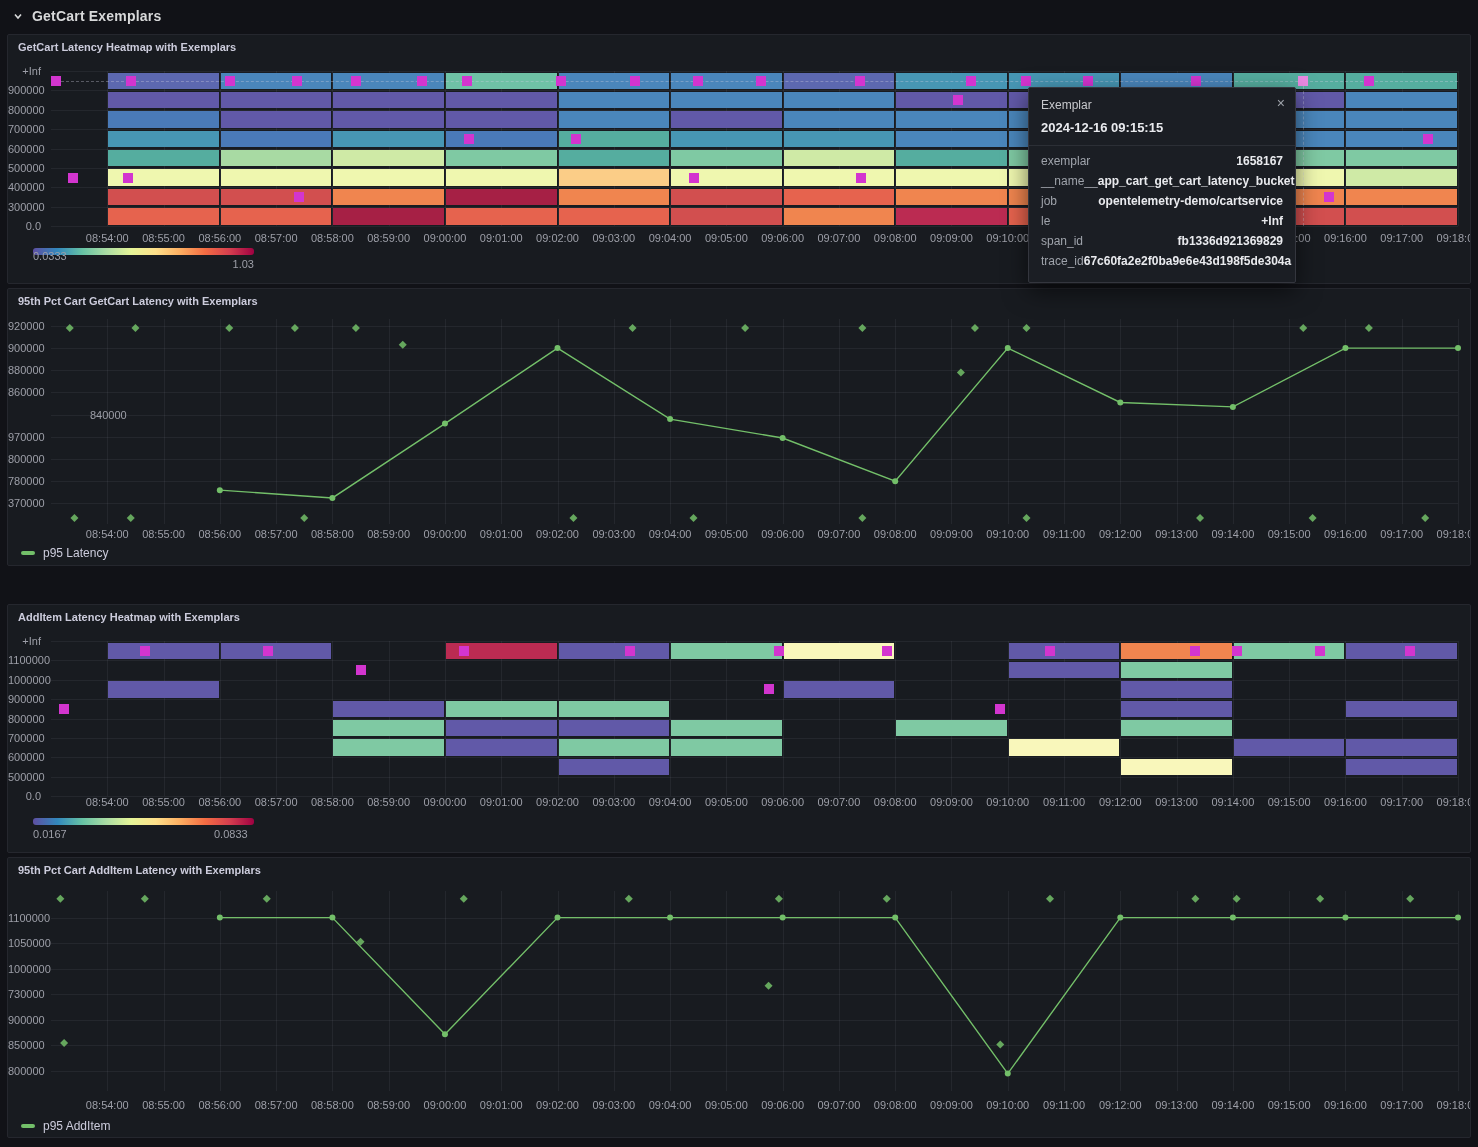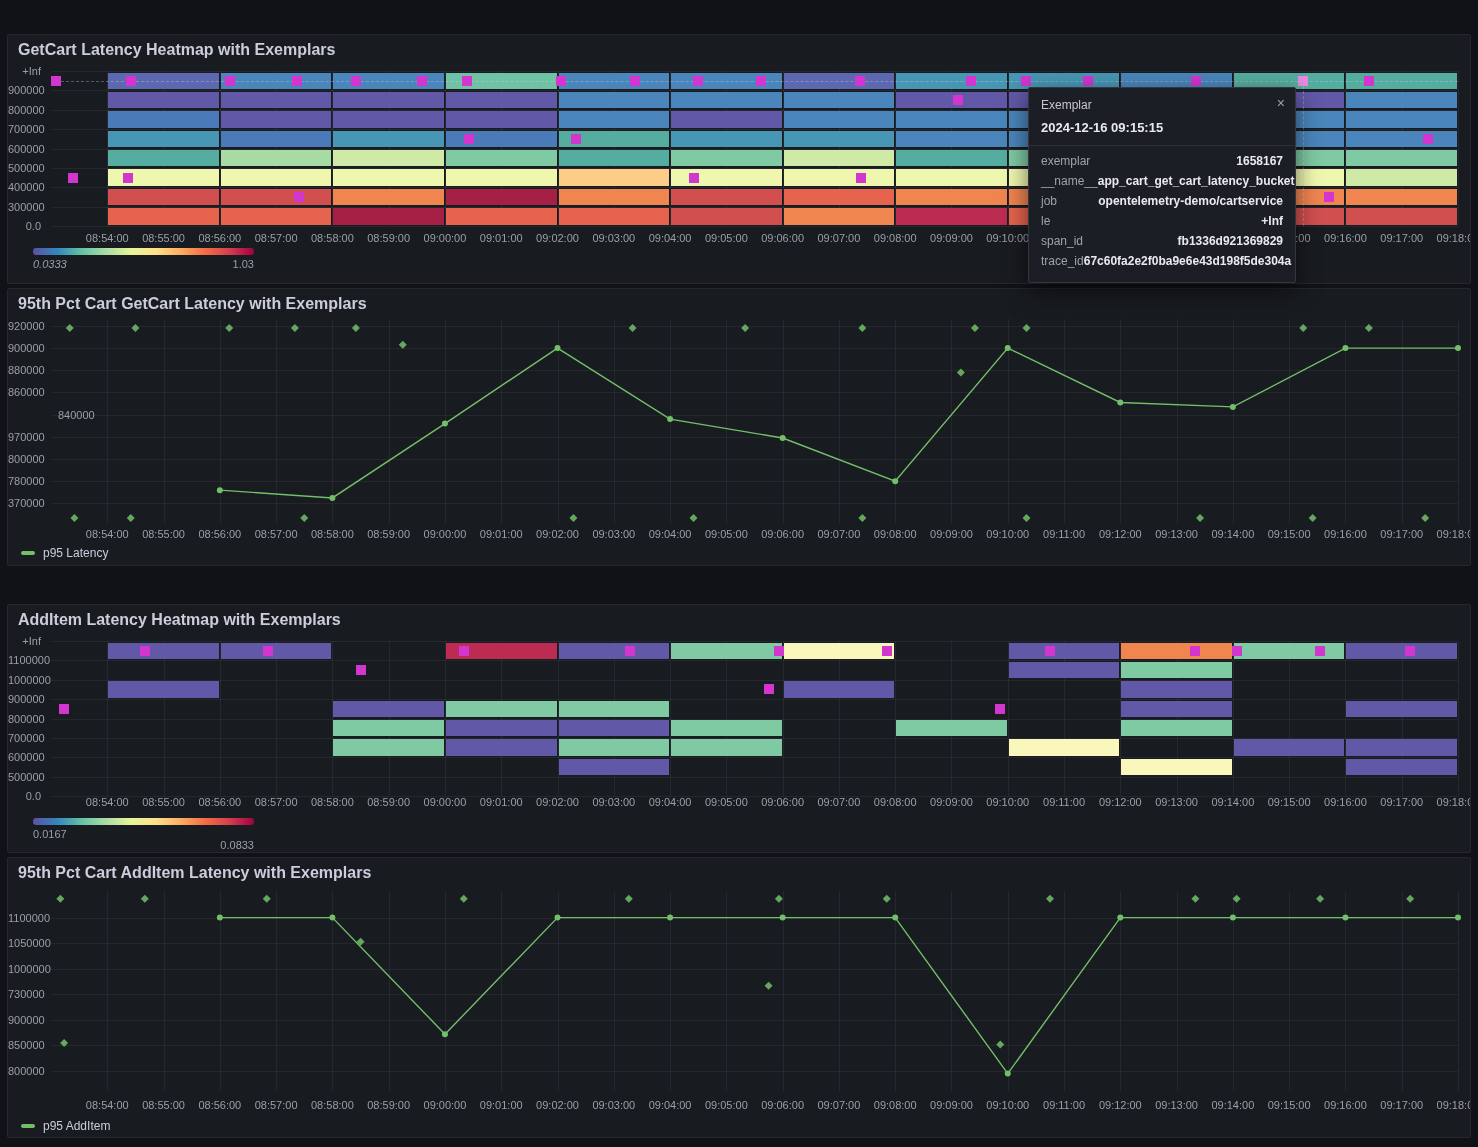--- a/index.html
+++ b/index.html
@@ -2,21 +2,21 @@
 <html><head>
 <meta charset="utf-8">
 <style>
   * { margin:0; padding:0; box-sizing:border-box; }
   html,body { background:#0d0e12; }
   body { font-family:"Liberation Sans", sans-serif; }
   .page { position:relative; width:1478px; height:1147px; background:#111217; overflow:hidden; }
   .section-header { position:absolute; left:0; width:1478px; height:30px; display:flex; align-items:center; gap:8px; padding-left:12px; cursor:pointer; }
   .section-header .title { color:#d8d9da; font-size:14px; font-weight:bold; letter-spacing:.2px; }
   .panel { position:absolute; background:#181b20; border:1px solid #25272e; border-radius:2px; overflow:hidden; }
-  .panel-title { position:absolute; left:10px; top:6px; color:#ccccdc; font-size:16px; font-weight:bold; z-index:3; }
+  .panel-title { position:absolute; left:10px; top:6px; color:#ccccdc; font-size:11px; font-weight:bold; z-index:3; }
   .plot { position:absolute; }
   .vgrid { position:absolute; top:0; width:1px; background:rgba(204,204,220,0.07); }
   .hgrid { position:absolute; left:0; height:1px; background:rgba(204,204,220,0.07); }
   .ylab { position:absolute; color:#9d9fa8; font-size:11px; text-align:right; }
   .xlab { position:absolute; color:#9d9fa8; font-size:11px; text-align:center; width:62px; }
   .cell { position:absolute; }
   .ex-square { position:absolute; width:10px; height:10px; z-index:2; }
   .ex-dash-h { position:absolute; border-top:1px dashed rgba(210,210,225,0.35); z-index:1; }
   .ex-dash-v { position:absolute; border-left:1px dashed rgba(210,210,225,0.35); z-index:1; }
   .scalebar { position:absolute; height:7px; border-radius:3px; }
@@ -35,20 +35,26 @@
   .tt-row .v { color:#e9eaee; font-size:12px; font-weight:bold; text-align:right; }
   .tt-actions { border-top:1px solid #2c2f36; padding:10px; display:flex; flex-direction:column; align-items:flex-start; gap:6px; }
   .tt-btn { display:inline-flex; align-items:center; gap:6px; background:#3d71d9; color:#fff; font-size:12px; font-weight:bold; font-family:"Liberation Sans",sans-serif; border:none; border-radius:2px; height:23px; padding:0 12px; cursor:pointer; }
   svg.linechart { position:absolute; overflow:visible; }
 </style>
 </head>
 <body>
 
 <div class="page">
 
+  <div class="section-header" style="top:1px;">
+    <svg width="12" height="12" viewBox="0 0 12 12">
+      <polyline points="3,4.5 6,8 9,4.5" fill="none" stroke="#d8d9da" stroke-width="1.6"></polyline>
+    </svg>
+    <span class="title">GetCart Exemplars</span>
+  </div>
 
   <section class="panel" style="left:7px; top:34px; width:1464px; height:250px;">
     <div class="panel-title">GetCart Latency Heatmap with Exemplars</div>
     <div class="chart">
         <div class="plot" style="left: 43px; top: 36px; width: 1407px; height: 155px;">
           <div class="vgrid" style="left: 56.28px; height: 155px;"></div>
           <div class="vgrid" style="left: 112.56px; height: 155px;"></div>
           <div class="vgrid" style="left: 168.84px; height: 155px;"></div>
           <div class="vgrid" style="left: 225.12px; height: 155px;"></div>
           <div class="vgrid" style="left: 281.4px; height: 155px;"></div>
@@ -236,21 +242,21 @@
         <div class="ylab" style="right: 1429px; top: 30px; width: 33px;">+Inf</div>
         <div class="ylab" style="right: 1429px; top: 49.375px; width: 33px;">900000</div>
         <div class="ylab" style="right: 1429px; top: 68.75px; width: 33px;">800000</div>
         <div class="ylab" style="right: 1429px; top: 88.125px; width: 33px;">700000</div>
         <div class="ylab" style="right: 1429px; top: 107.5px; width: 33px;">600000</div>
         <div class="ylab" style="right: 1429px; top: 126.875px; width: 33px;">500000</div>
         <div class="ylab" style="right: 1429px; top: 146.25px; width: 33px;">400000</div>
         <div class="ylab" style="right: 1429px; top: 165.625px; width: 33px;">300000</div>
         <div class="ylab" style="right: 1429px; top: 185px; width: 33px;">0.0</div>
         <div class="scalebar" style="left: 25px; top: 213px; width: 221px; height: 7px; background: linear-gradient(90deg, rgb(94, 79, 162), rgb(50, 136, 189), rgb(102, 194, 165), rgb(171, 221, 164), rgb(230, 245, 152), rgb(254, 224, 139), rgb(253, 174, 97), rgb(244, 109, 67), rgb(213, 62, 79), rgb(158, 1, 66));"></div>
-        <div class="scalelab" style="left: 25px; top: 223px; font-style: italic;">0.0333</div>
+        <div class="scalelab" style="left: 25px; top: 215px;">0.0333</div>
         <div class="scalelab" style="left: 206px; top: 223px; width: 40px; text-align: right;">1.03</div>
       </div>
   </section>
 
   <section class="panel" style="left:7px; top:288px; width:1464px; height:278px;">
     <div class="panel-title">95th Pct Cart GetCart Latency with Exemplars</div>
     <div class="chart">
         <div class="plot" style="left: 43px; top: 30px; width: 1407px; height: 205px;">
           <div class="vgrid" style="left: 56.28px; height: 205px;"></div>
           <div class="vgrid" style="left: 112.56px; height: 205px;"></div>
@@ -348,21 +354,21 @@
         <div class="xlab" style="left: 1137.6px; top: 239px;">09:13:00</div>
         <div class="xlab" style="left: 1193.88px; top: 239px;">09:14:00</div>
         <div class="xlab" style="left: 1250.16px; top: 239px;">09:15:00</div>
         <div class="xlab" style="left: 1306.44px; top: 239px;">09:16:00</div>
         <div class="xlab" style="left: 1362.72px; top: 239px;">09:17:00</div>
         <div class="xlab" style="left: 1419px; top: 239px;">09:18:00</div>
         <div class="ylab" style="right: 1429px; top: 30.8814px; width: 33px;">920000</div>
         <div class="ylab" style="right: 1429px; top: 53.0796px; width: 33px;">900000</div>
         <div class="ylab" style="right: 1429px; top: 75.2777px; width: 33px;">880000</div>
         <div class="ylab" style="right: 1429px; top: 97.4759px; width: 33px;">860000</div>
-        <div class="ylab" style="right: 1379px; top: 119.674px; width: 33px;">840000</div>
+        <div class="ylab" style="right: 1347px; top: 119.674px; width: 33px;">840000</div>
         <div class="ylab" style="right: 1429px; top: 141.872px; width: 33px;">970000</div>
         <div class="ylab" style="right: 1429px; top: 164.07px; width: 33px;">800000</div>
         <div class="ylab" style="right: 1429px; top: 186.269px; width: 33px;">780000</div>
         <div class="ylab" style="right: 1429px; top: 208.467px; width: 33px;">370000</div>
         <div class="legend" style="left: 13px; top: 257px;">
           <span class="swatch" style="background: rgb(115, 191, 105);"></span>
           <span class="lab">p95 Latency</span>
         </div>
       </div>
   </section>
@@ -487,21 +493,21 @@
         <div class="ylab" style="right: 1429px; top: 49.375px; width: 33px;">1100000</div>
         <div class="ylab" style="right: 1429px; top: 68.75px; width: 33px;">1000000</div>
         <div class="ylab" style="right: 1429px; top: 88.125px; width: 33px;">900000</div>
         <div class="ylab" style="right: 1429px; top: 107.5px; width: 33px;">800000</div>
         <div class="ylab" style="right: 1429px; top: 126.875px; width: 33px;">700000</div>
         <div class="ylab" style="right: 1429px; top: 146.25px; width: 33px;">600000</div>
         <div class="ylab" style="right: 1429px; top: 165.625px; width: 33px;">500000</div>
         <div class="ylab" style="right: 1429px; top: 185px; width: 33px;">0.0</div>
         <div class="scalebar" style="left: 25px; top: 213px; width: 221px; height: 7px; background: linear-gradient(90deg, rgb(94, 79, 162), rgb(50, 136, 189), rgb(102, 194, 165), rgb(171, 221, 164), rgb(230, 245, 152), rgb(254, 224, 139), rgb(253, 174, 97), rgb(244, 109, 67), rgb(213, 62, 79), rgb(158, 1, 66));"></div>
         <div class="scalelab" style="left: 25px; top: 223px;">0.0167</div>
-        <div class="scalelab" style="left: 206px; top: 234px; width: 40px; text-align: right;">0.0833</div>
+        <div class="scalelab" style="left: 206px; top: 223px; width: 40px; ">0.0833</div>
       </div>
   </section>
 
   <section class="panel" style="left:7px; top:857px; width:1464px; height:281px;">
     <div class="panel-title">95th Pct Cart AddItem Latency with Exemplars</div>
     <div class="chart">
         <div class="plot" style="left: 43px; top: 33px; width: 1407px; height: 200px;">
           <div class="vgrid" style="left: 56.28px; height: 200px;"></div>
           <div class="vgrid" style="left: 112.56px; height: 200px;"></div>
           <div class="vgrid" style="left: 168.84px; height: 200px;"></div>

